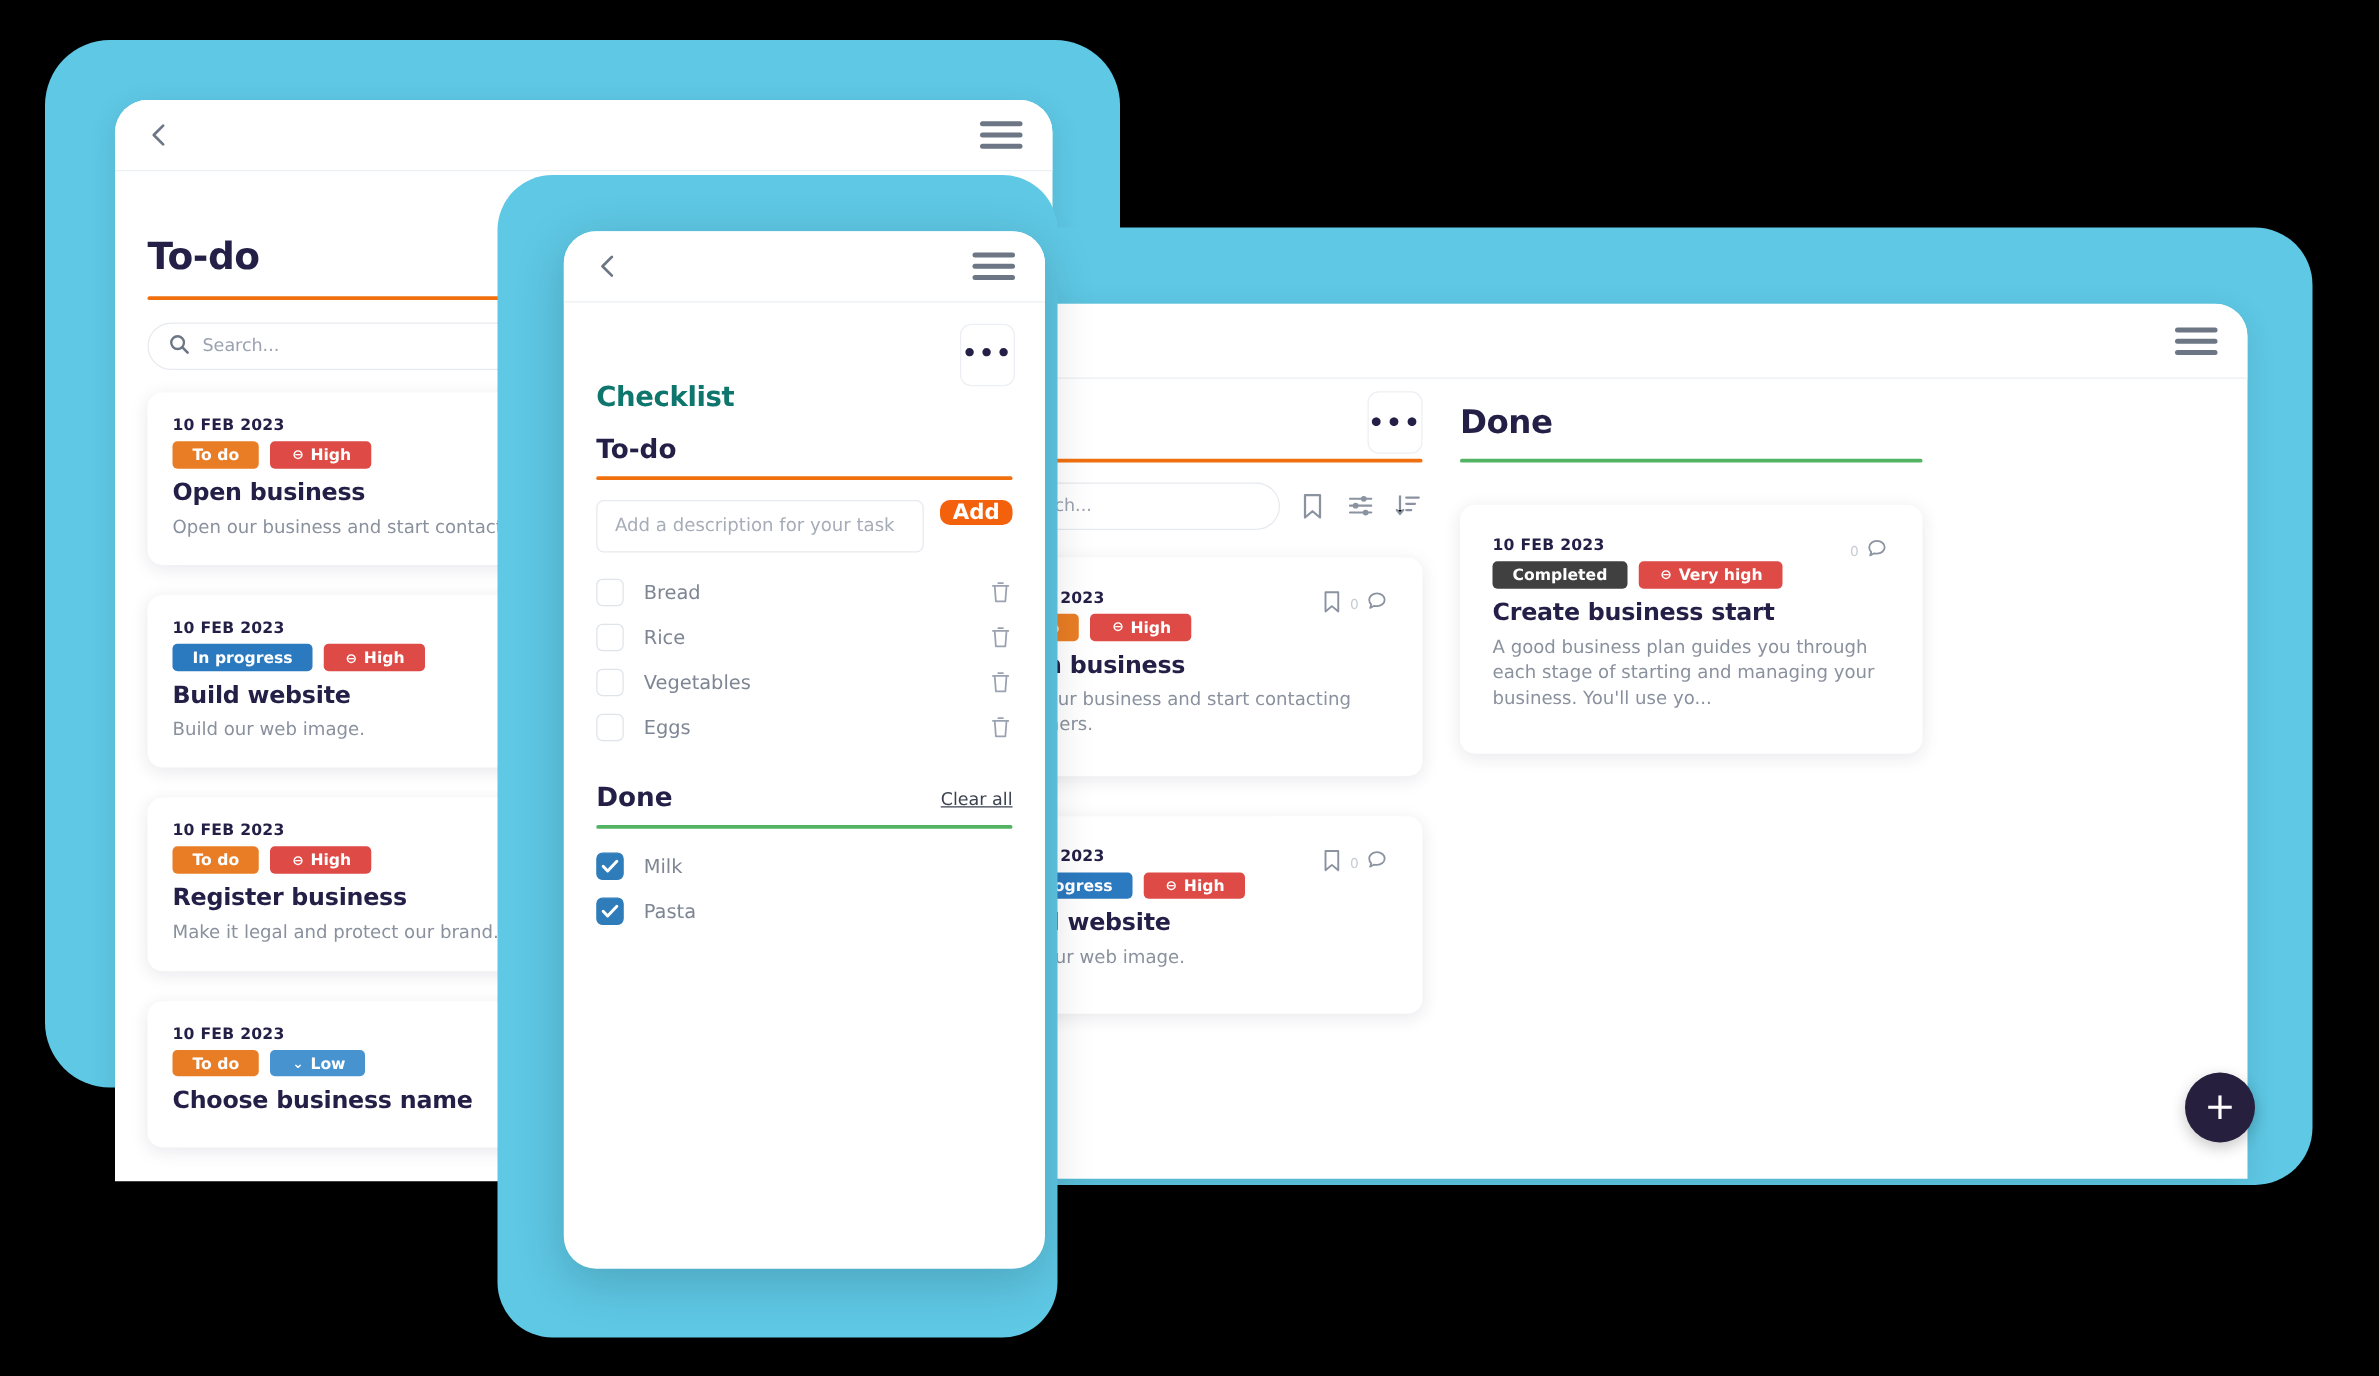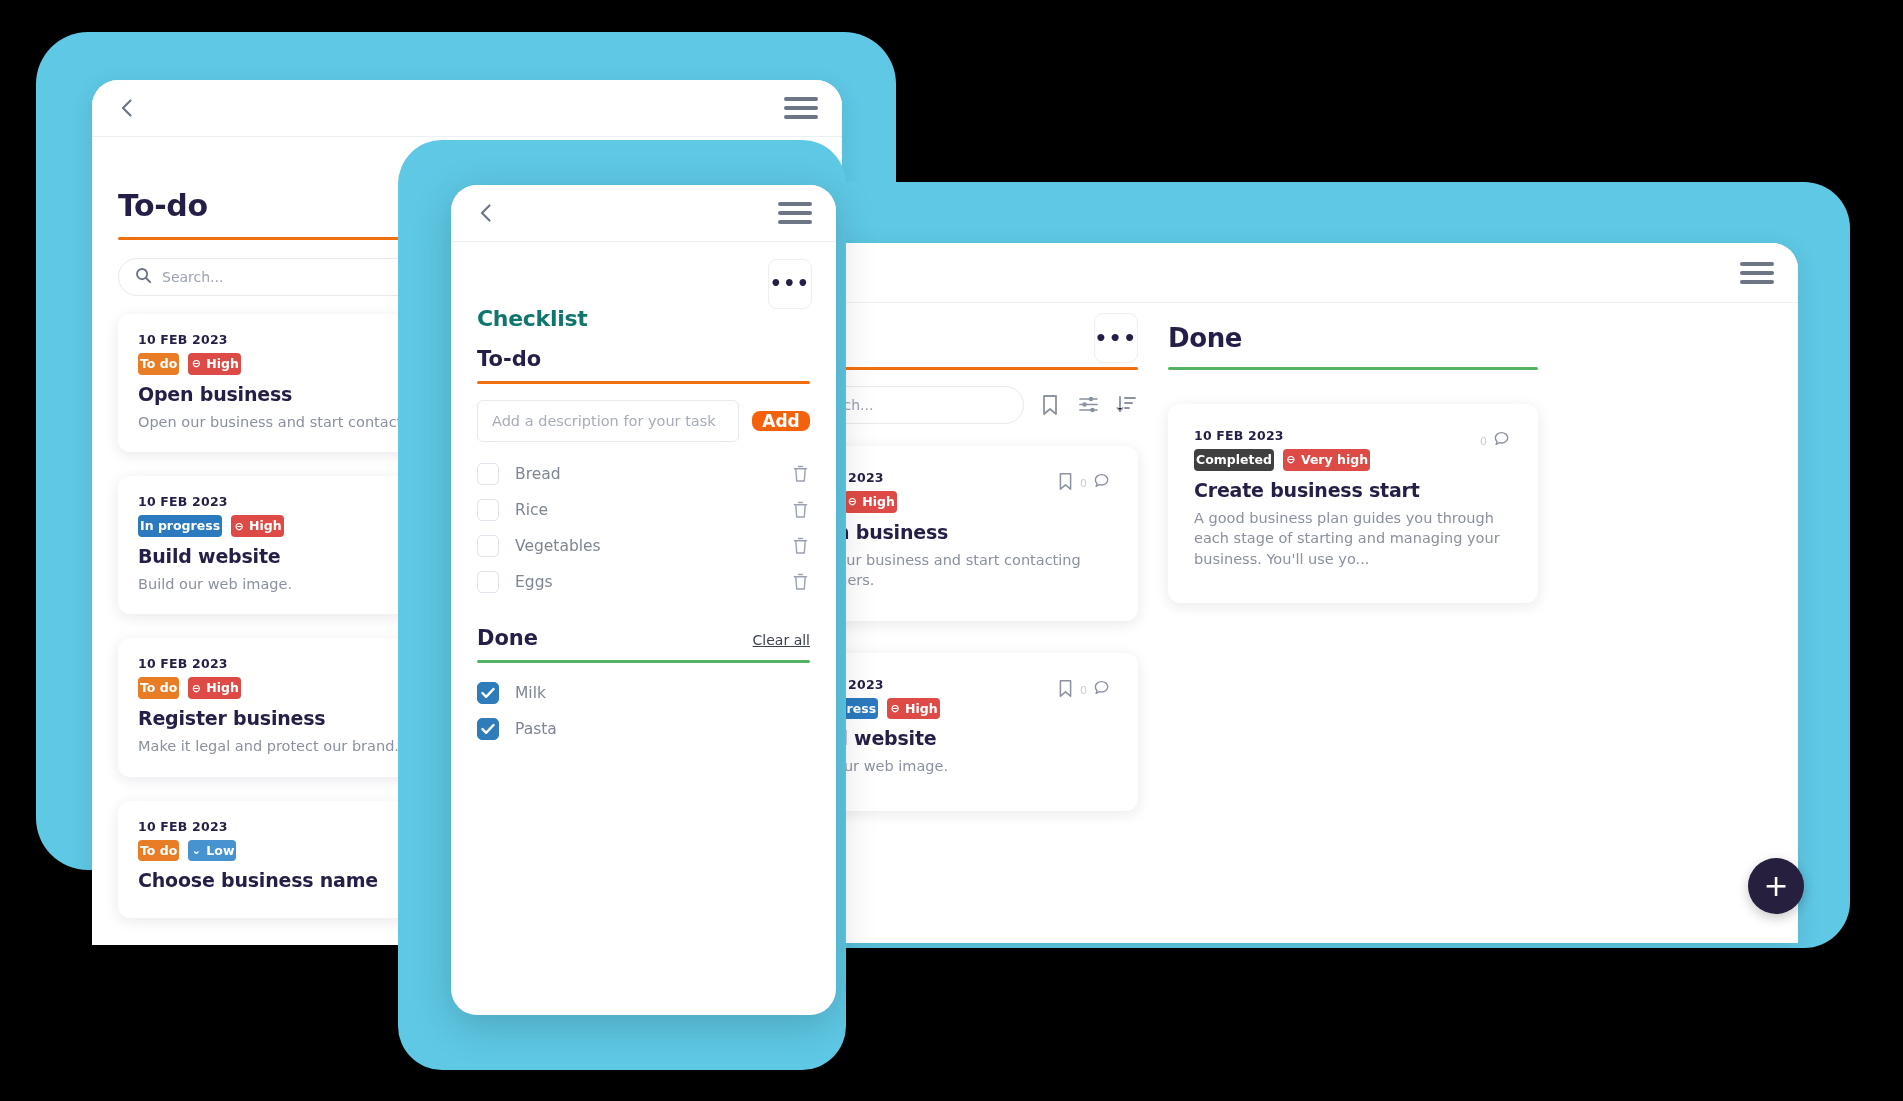--- a/index.html
+++ b/index.html
@@ -180,21 +180,21 @@
   }
   .badges { display: flex; gap: 9px; align-items: center; margin-bottom: 8px; }
   .badge {
     display: inline-flex;
     align-items: center;
     gap: 4px;
     font-size: 12.5px;
     font-weight: 700;
     color: #fff;
     border-radius: 4px;
-    padding: 3px 2px;
+    padding: 3px 16px;
     line-height: 1.25;
     white-space: nowrap;
   }
   .b-todo       { background: #e97d25; }
   .b-inprogress { background: #2b79bf; }
   .b-completed  { background: #404040; }
   .b-high       { background: #de4a46; }
   .b-veryhigh   { background: #de4a46; }
   .b-low        { background: #4693cf; }
   .badge .pri-glyph {
@@ -272,21 +272,21 @@
     font-size: 14px;
     color: #3c4250;
     text-decoration: underline;
     cursor: pointer;
     padding-bottom: 2px;
   }
   .add-row {
     display: flex;
     gap: 13px;
     margin-top: 16px;
-    align-items: center;
+    align-items: flex-start;
   }
   .add-input {
     flex: 1;
     height: 42px;
     border: 1px solid #e6e9ee;
     border-radius: 6px;
     padding: 0 14px;
     font-family: inherit;
     font-size: 14.5px;
     color: #4b5260;

